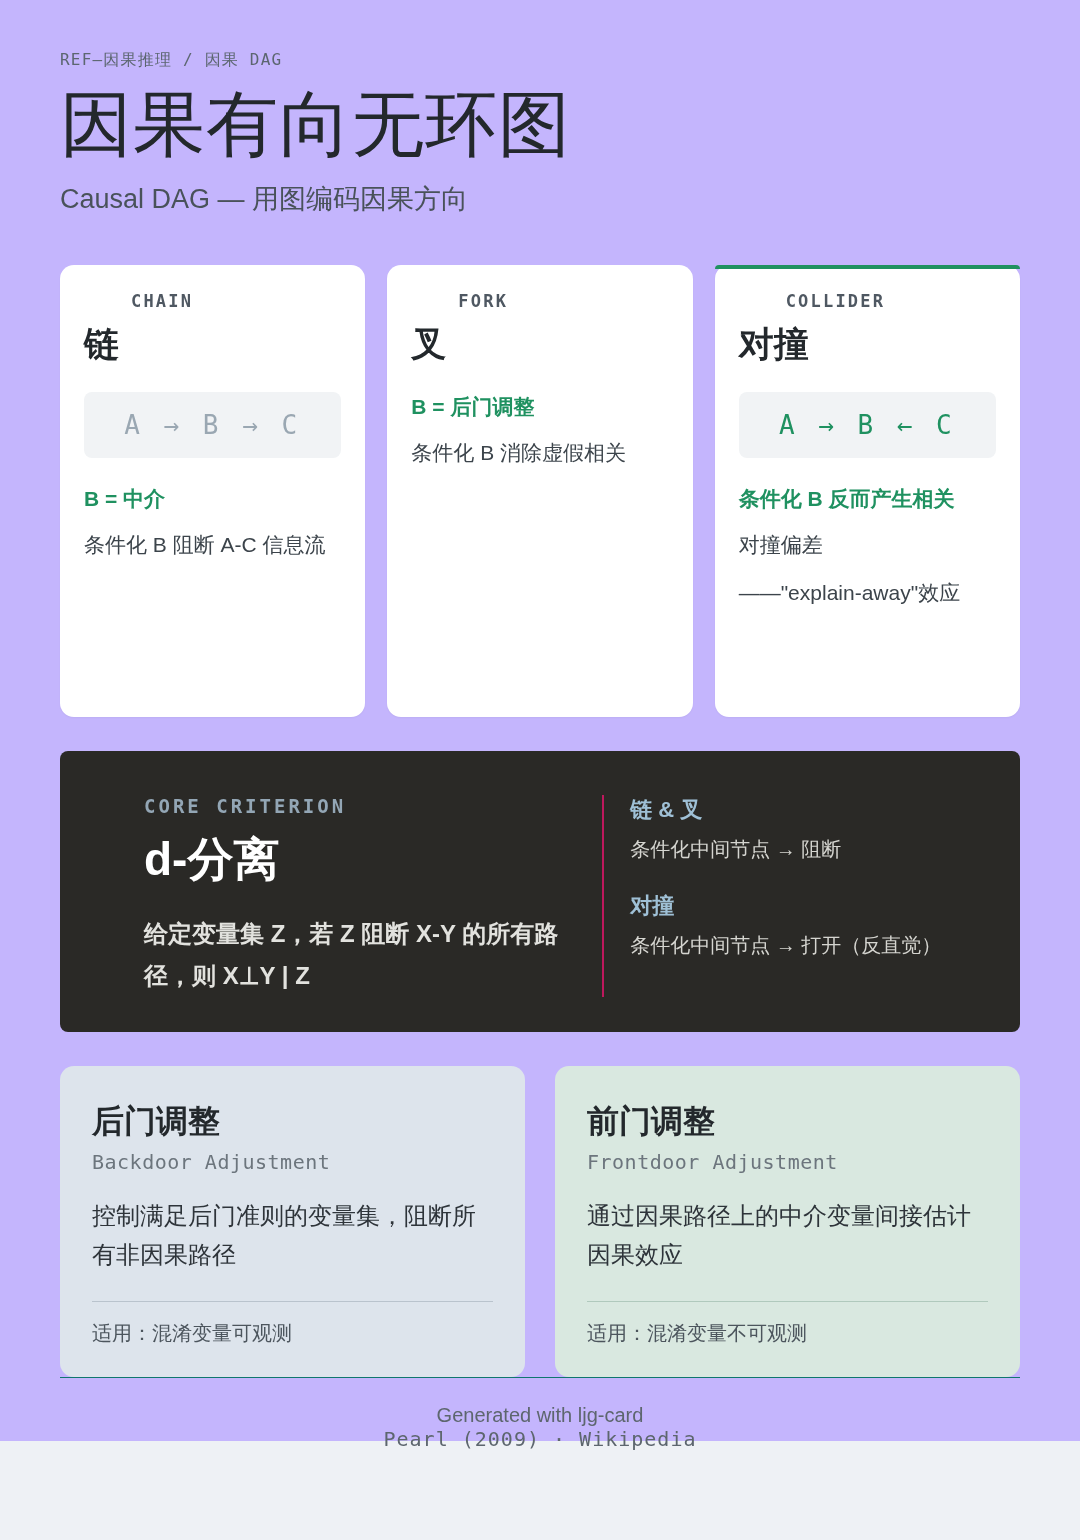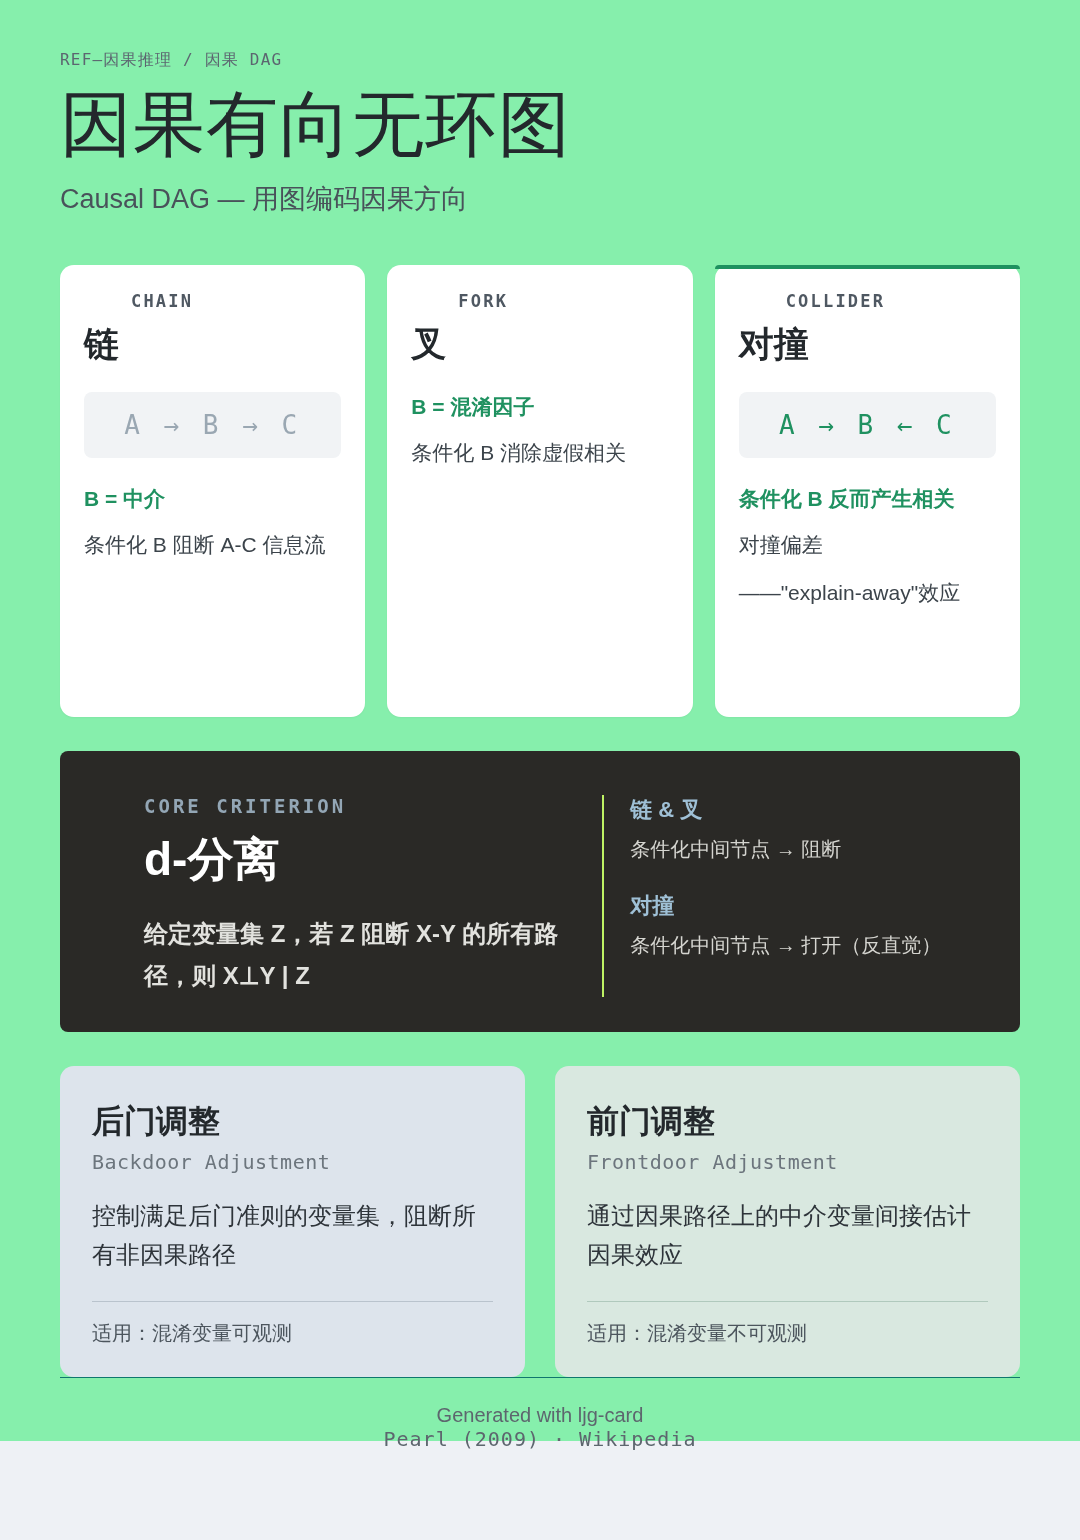--- a/index.html
+++ b/index.html
@@ -8,21 +8,21 @@
     height: 1540px;
     background: #eef1f5;
     font-family: "Liberation Sans", sans-serif;
     color: #2b2f33;
   }
   .page {
     width: 1080px;
     height: 1441px;
     position: relative;
     padding: 40px 60px 0 60px;
-    background: #86efac;
+    background: #c4b5fd;
     display: flex;
     flex-direction: column;
   }
 
   
   .breadcrumb {
     font-family: "DejaVu Sans Mono", monospace;
     font-size: 16px;
     letter-spacing: 1.2px;
     color: #5c6670;
@@ -140,21 +140,21 @@
   }
   .criterion-text {
     font-size: 24px;
     line-height: 1.75;
     color: #e2e2de;
     padding-left: 44px;
     font-weight: bold;
   }
   .criterion-right {
     flex: 1;
-    border-left: 2px solid #bef264;
+    border-left: 2px solid #be185d;
     padding-left: 26px;
     display: flex;
     flex-direction: column;
     justify-content: flex-start;
     gap: 26px;
   }
   .note-title {
     font-size: 22px;
     font-weight: bold;
     color: #9fc0d6;
@@ -248,21 +248,21 @@
       <div class="card-kicker">CHAIN</div>
       <div class="card-title">链</div>
       <div class="formula">A → B → C</div>
       <div class="card-lead">B = 中介</div>
       <div class="card-body">条件化 B 阻断 A-C 信息流</div>
     </div>
 
     <div class="card">
       <div class="card-kicker">FORK</div>
       <div class="card-title">叉</div>
-      <div class="card-lead">B = 混淆因子</div>
+      <div class="card-lead">B = 后门调整</div>
       <div class="card-body">条件化 B 消除虚假相关</div>
     </div>
 
     <div class="card accent">
       <div class="card-kicker">COLLIDER</div>
       <div class="card-title">对撞</div>
       <div class="formula green">A → B ← C</div>
       <div class="card-lead">条件化 B 反而产生相关</div>
       <div class="card-body">对撞偏差</div>
       <div class="card-extra">——"explain-away"效应</div>

